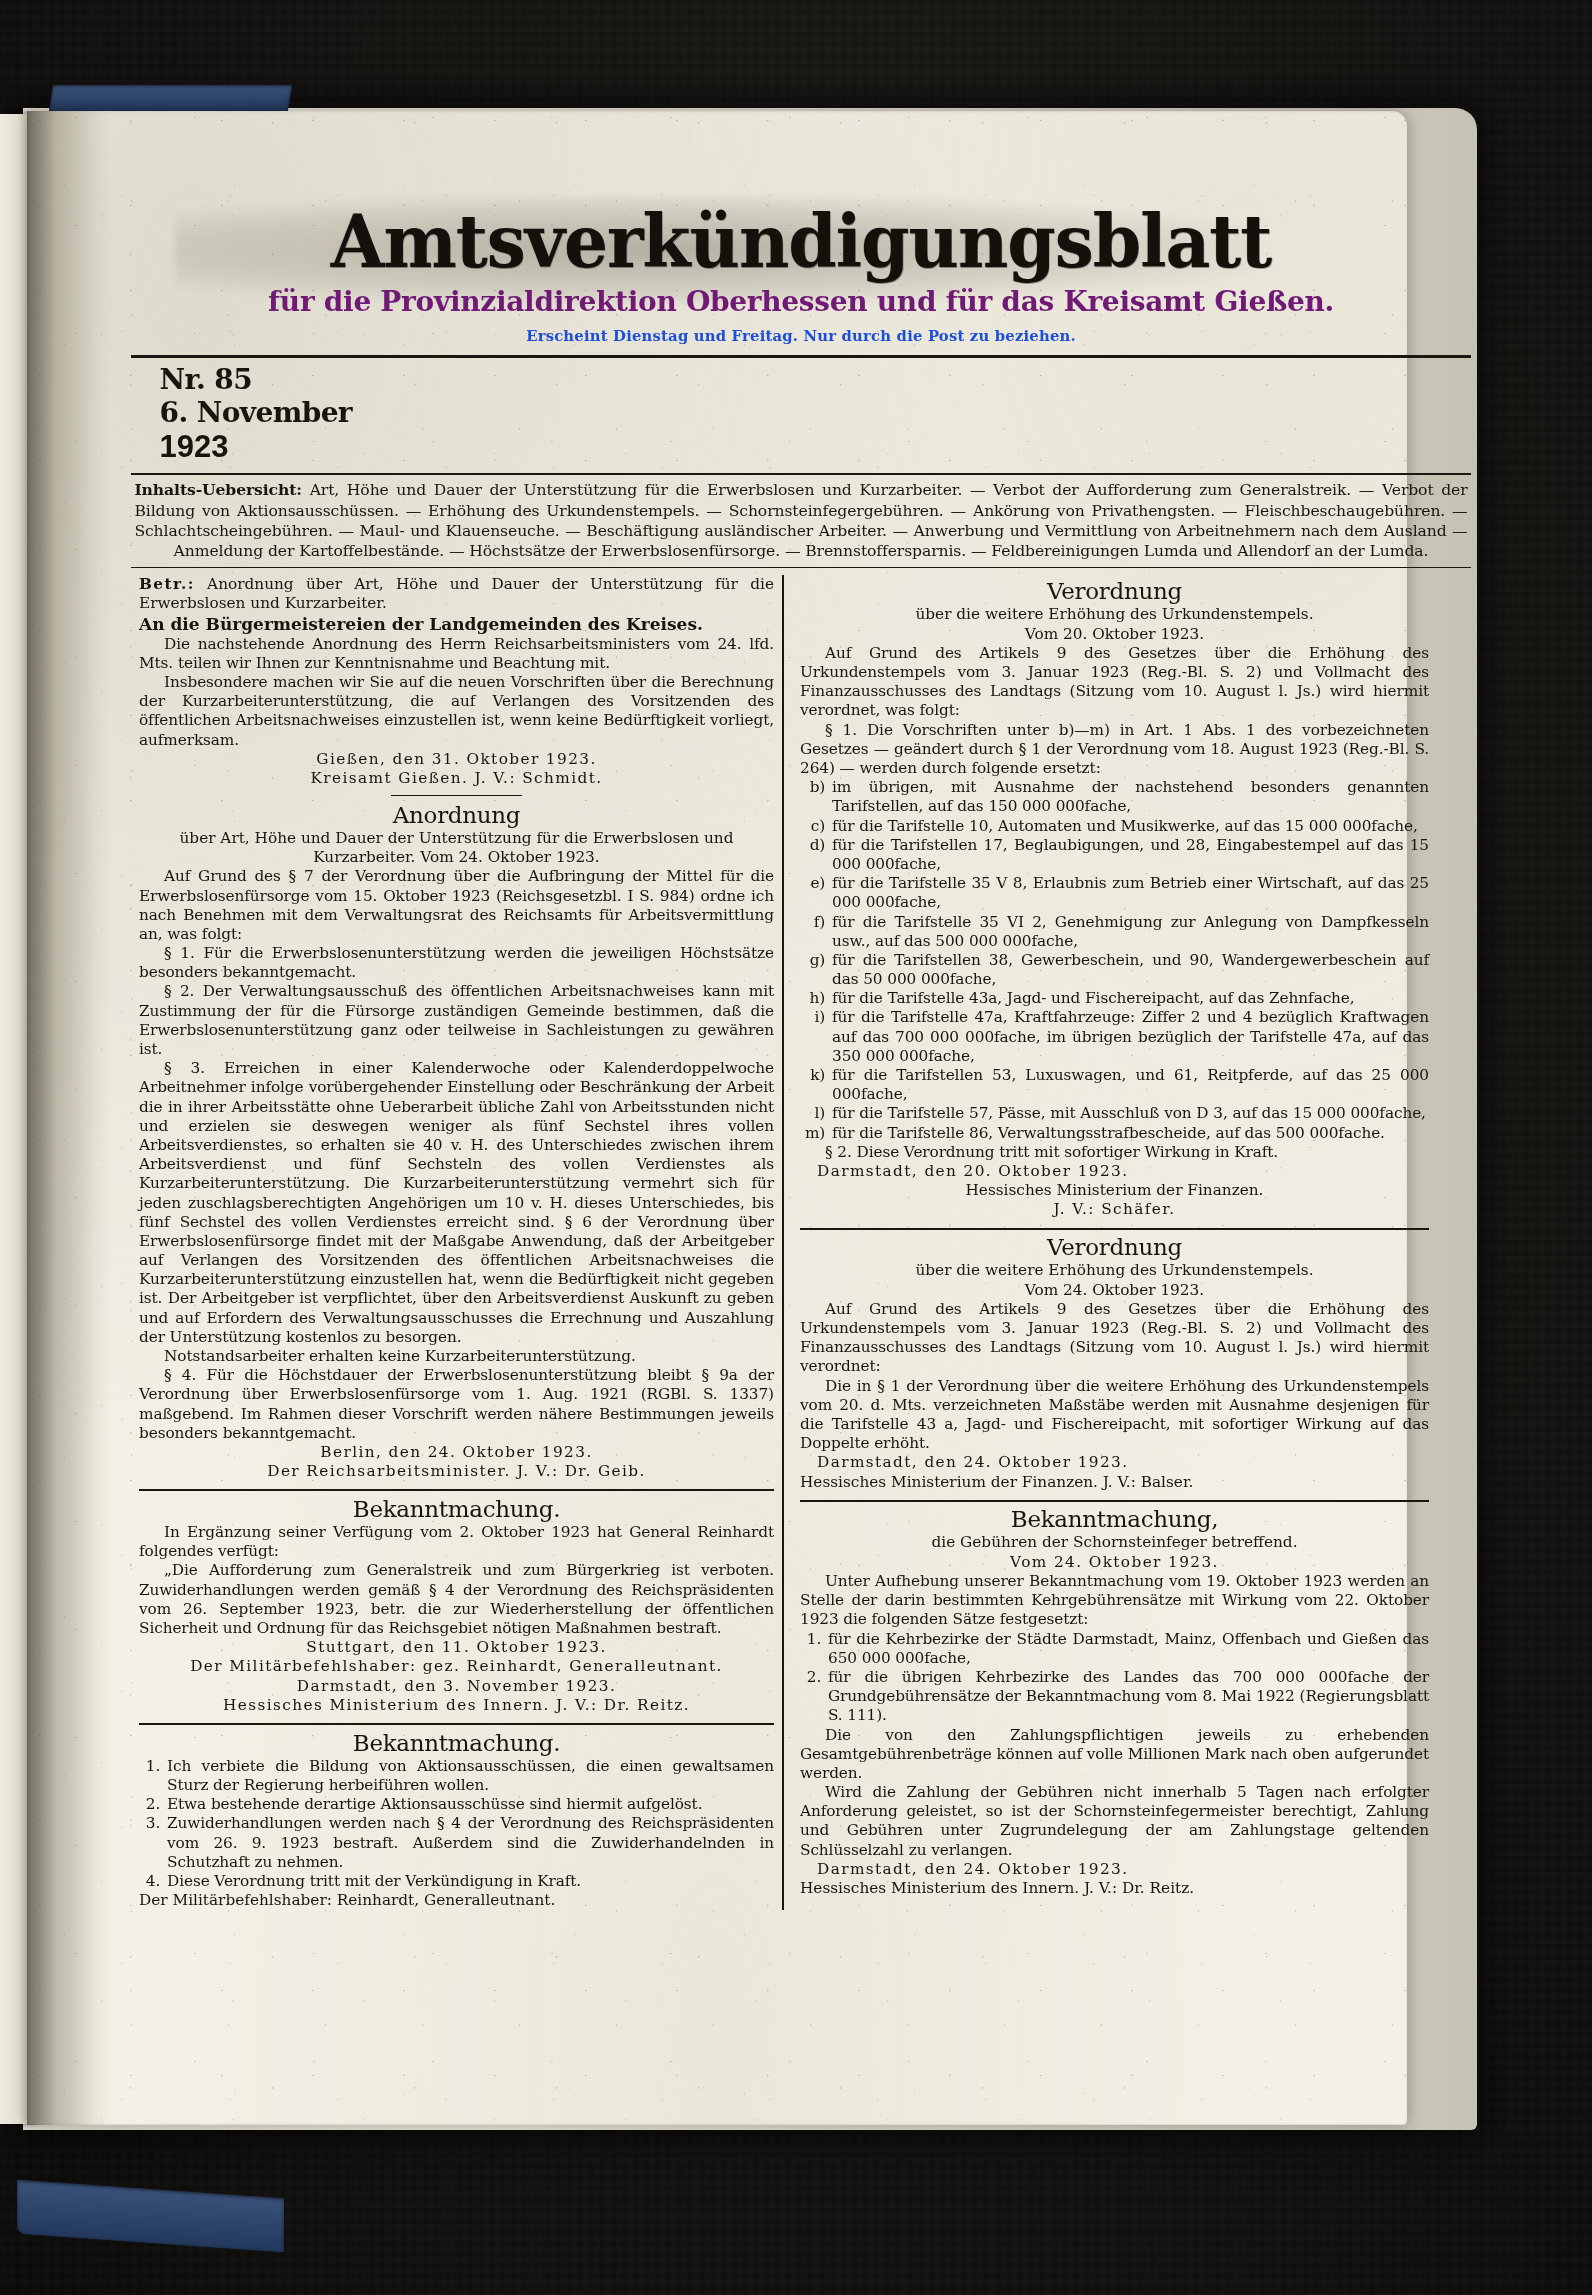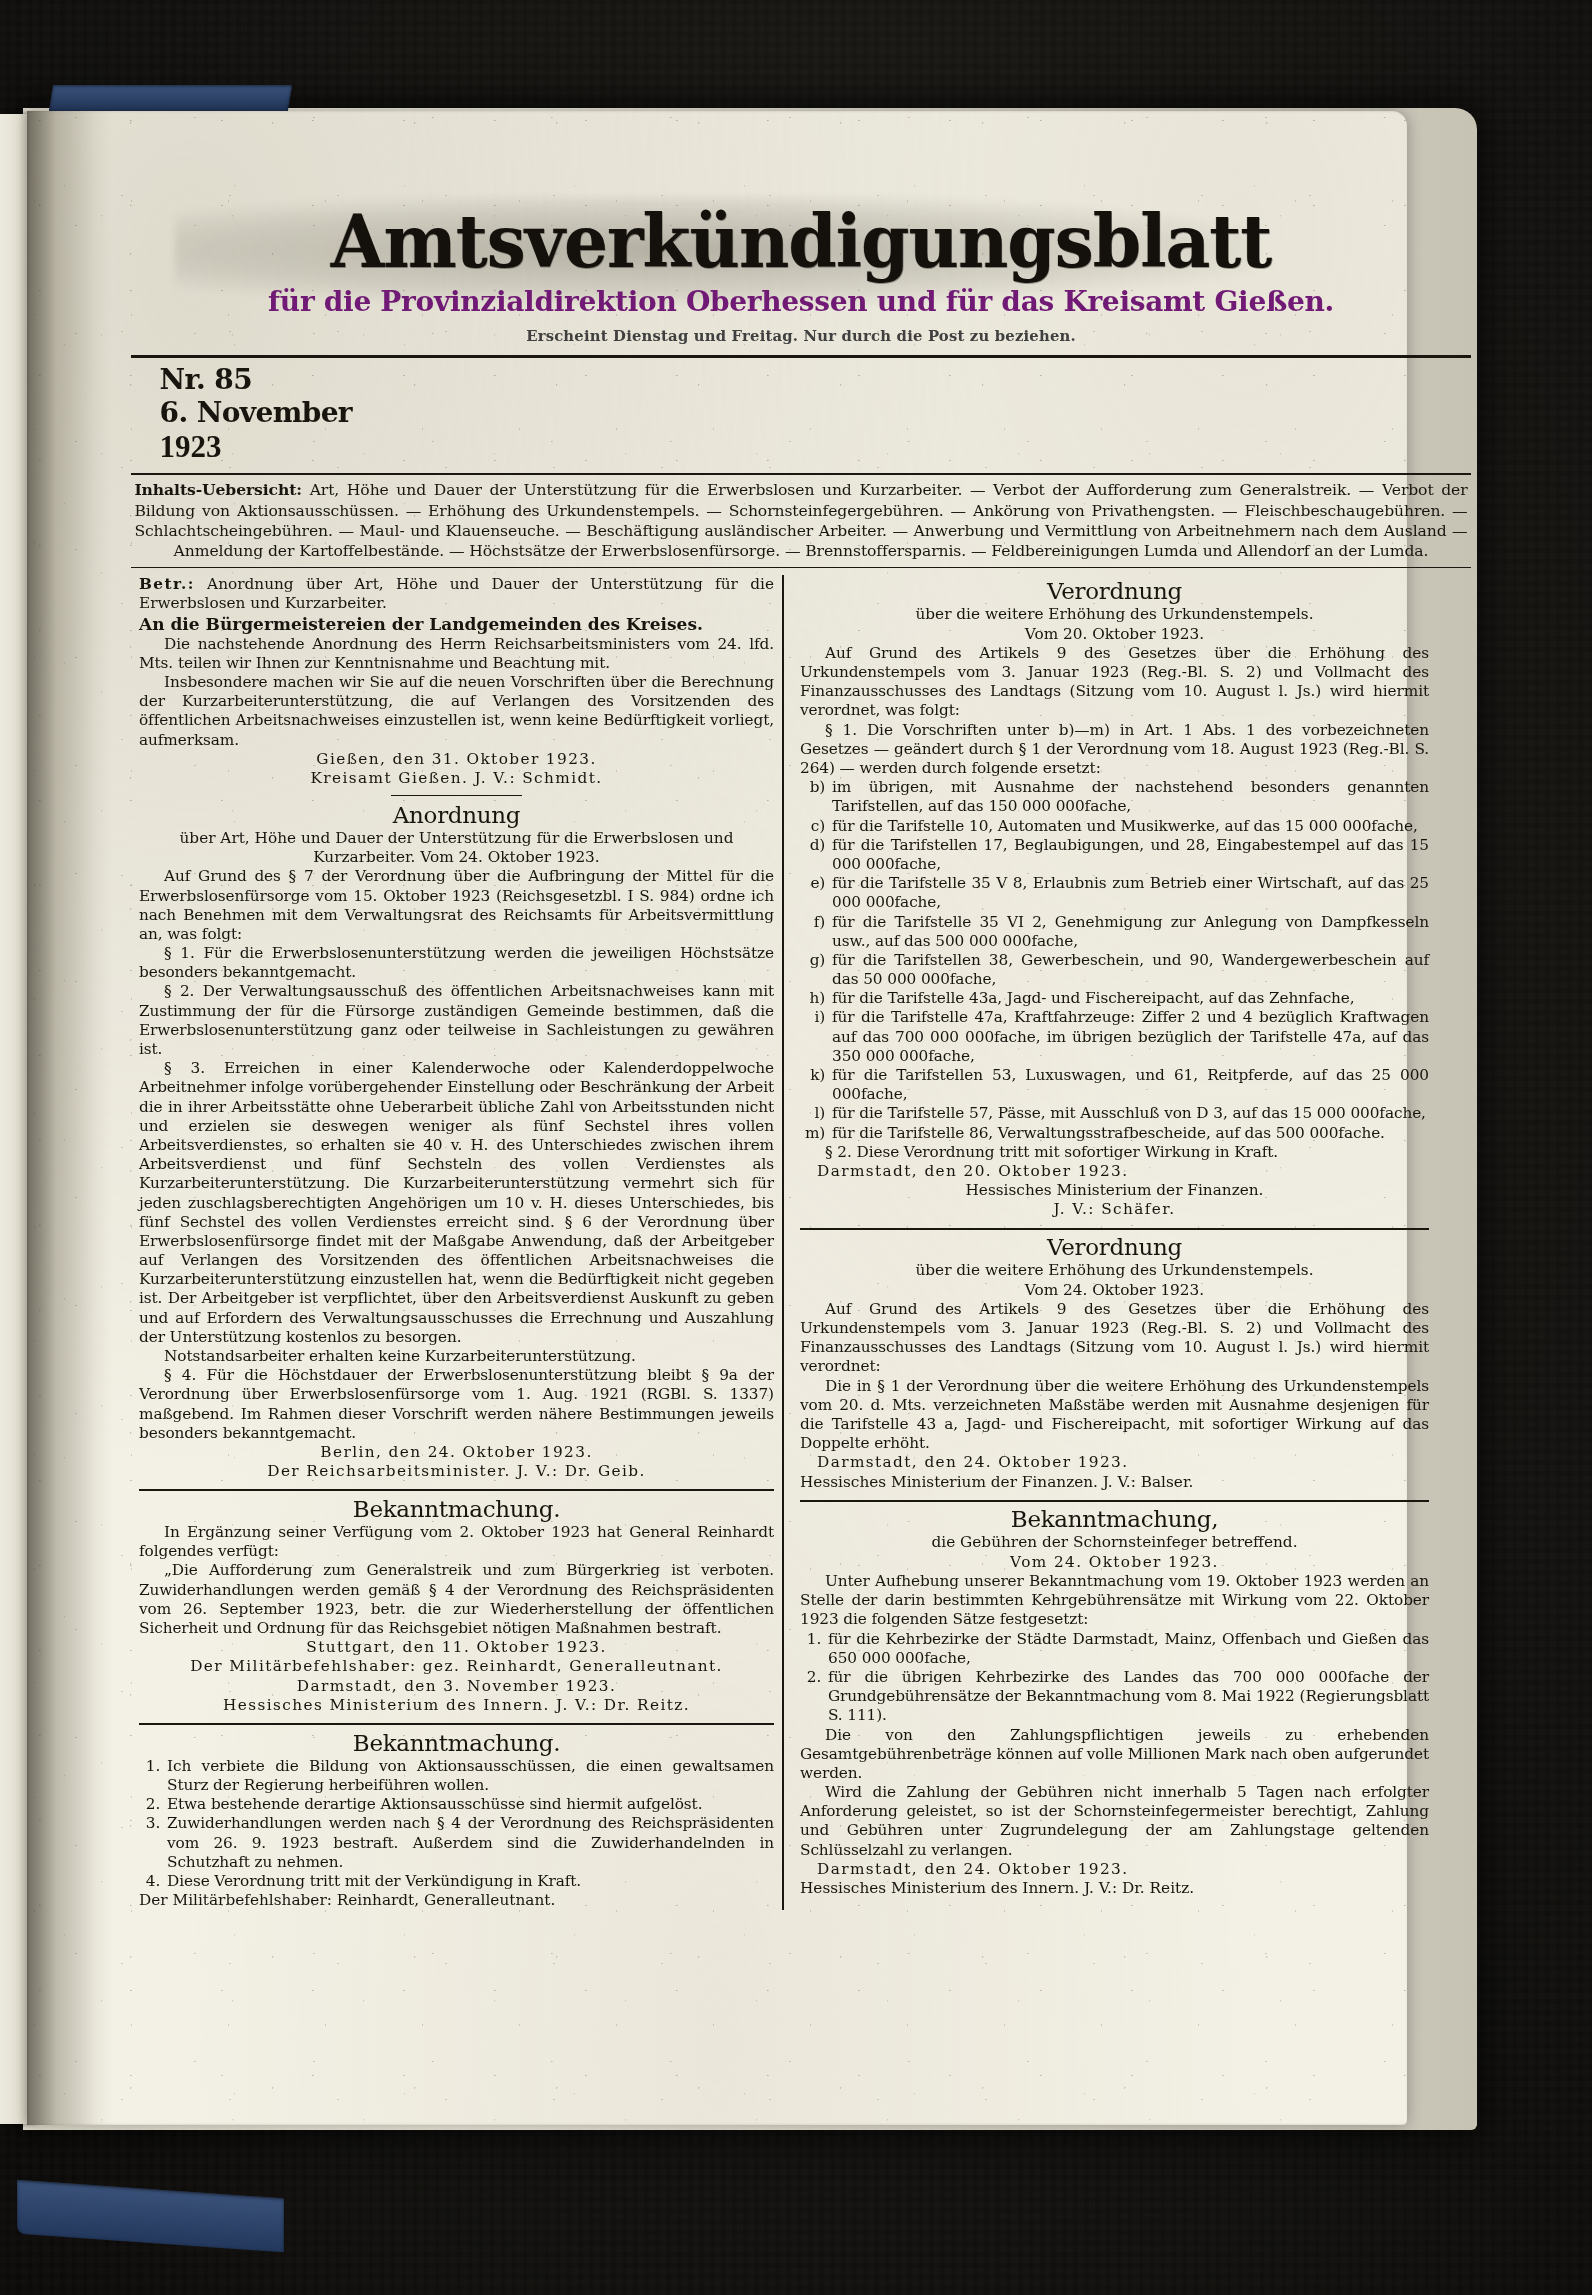--- a/index.html
+++ b/index.html
@@ -95,36 +95,36 @@
     text-shadow:0.6px 0.6px 0 rgba(0,0,0,.35), -0.6px 0 0 rgba(0,0,0,.2);
     color:#14110c;
     margin:12.5px 0 9px 0;
   }
   .subtitle{
     text-align:center;font-weight:bold;font-size:28px;letter-spacing:-0.3px;
     line-height:1.1;margin:0 0 9px 0;color:#701a75;
   }
   .tagline{
     text-align:center;font-size:14.8px;font-weight:bold;letter-spacing:0.2px;
-    margin:0 0 11.4px 0;color:#404040;
+    margin:0 0 11.4px 0;color:#1d4ed8;
   }
 
   .rule-thick{border:0;border-top:3.4px solid #1a1710;margin:3.4px 0 2.3px 0;}
   .rule-med{border:0;border-top:2.3px solid #1a1710;margin:2.3px 0 4.5px 0;}
   .rule-thin{border:0;border-top:1.7px solid #1c1811;margin:5.7px 0 4.5px 0;}
   .rule-col{border:0;border-top:2.3px solid #1a1710;margin:8px 0 4.5px 0;}
   .rule-short{border:0;border-top:1.7px solid #1a1710;width:131px;margin:6.8px auto 5.7px auto;}
 
   .issueline{
     display:flex;align-items:baseline;justify-content:space-between;
     font-weight:bold;padding:2.3px 4.5px 5.7px 4.5px;flex-direction:column;
   }
   .issue-no{font-size:28px;letter-spacing:-0.6px;}
   .issue-date{font-size:28px;letter-spacing:-0.6px;margin-left:24px;}
-  .issue-year{font-size:31px;font-family:Liberation Serif, serif;letter-spacing:0;}
+  .issue-year{font-size:31px;font-family:Liberation Sans, sans-serif;letter-spacing:0;}
 
   .toc{
     font-size:15.6px;line-height:1.30;text-align:justify;text-align-last:center;
     padding:1.1px 3.4px 0 3.4px;letter-spacing:-0.1px;
   }
   .toc b{font-weight:bold;}
 
   
   #cols{display:flex;gap:0;margin-top:6.8px;}
   .col{width:653px;padding:0 8px;box-sizing:border-box;}

